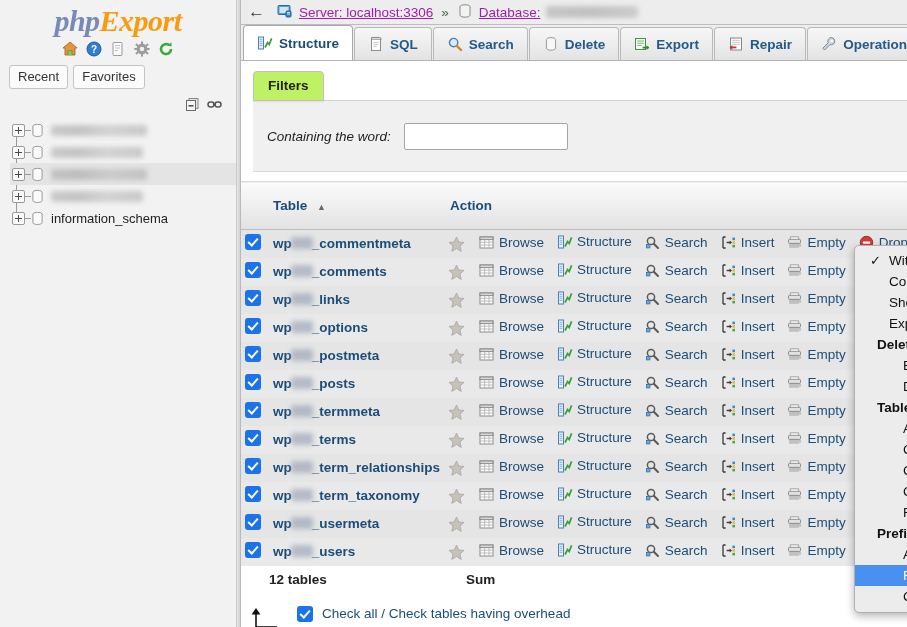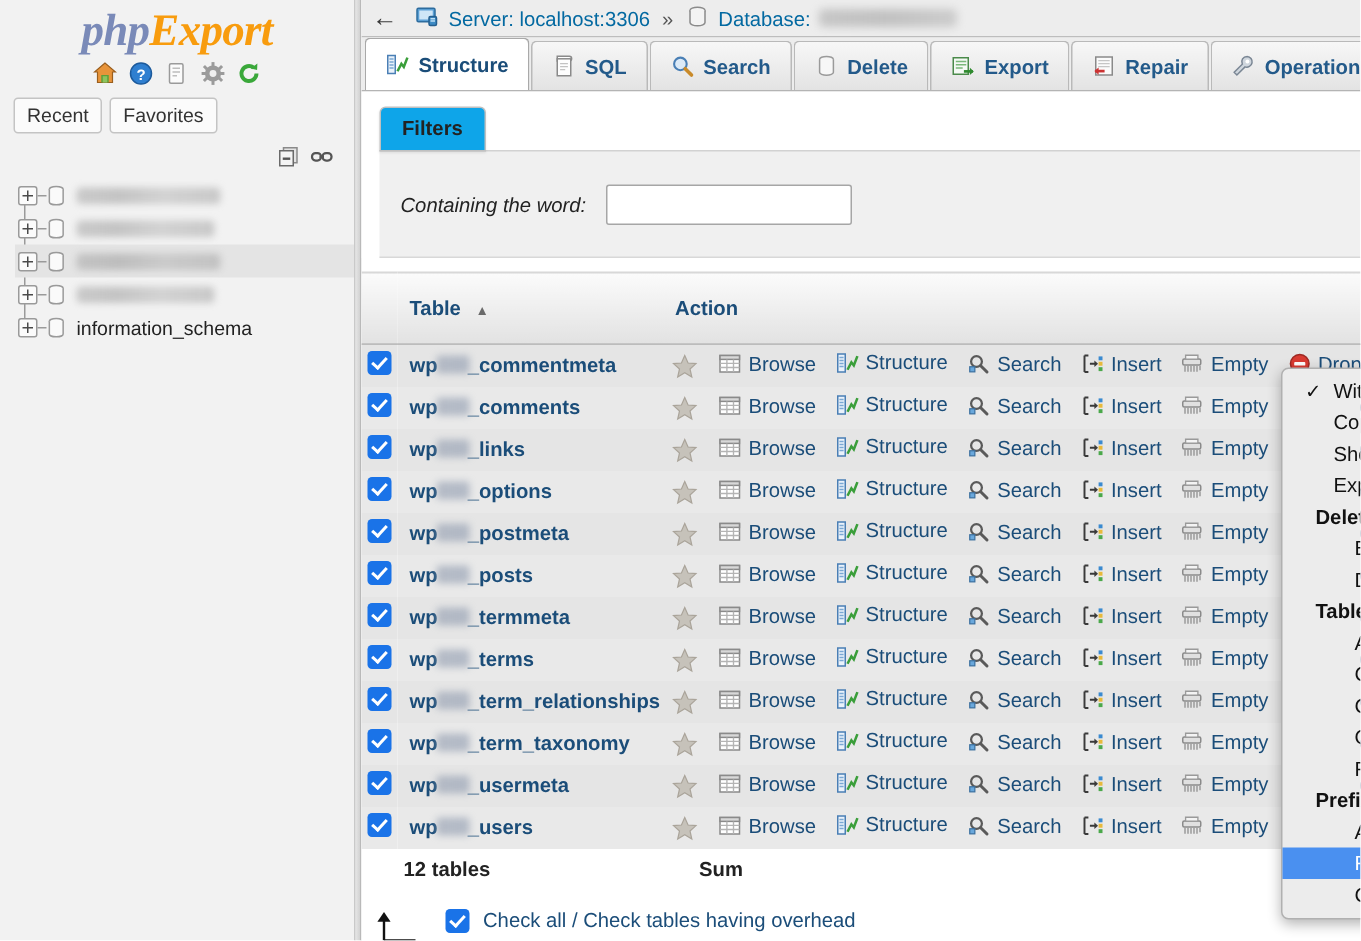--- a/index.html
+++ b/index.html
@@ -109,21 +109,21 @@
 
   #breadcrumb {
     height: 25px; background: #ededed;
     border-bottom: 1px solid #bdbdbd;
     display: flex; align-items: center; gap: 6px;
     padding-left: 5px;
     font-size: 13.5px; color: #222;
   }
   #back-arrow { font-size: 17px; color: #3a3a3a; cursor: pointer; line-height: 1; padding: 0 6px 2px 2px;}
   #breadcrumb .sep { color: #555; margin: 0 2px; }
-  #breadcrumb .bc-link { color: #0369a1; cursor: pointer; }
+  #breadcrumb .bc-link { text-decoration: underline; color: #a21caf; cursor: pointer; }
   .blur-inline {
     display: inline-block; height: 12px; width: 92px;
     background: linear-gradient(to right, rgba(160,160,160,.5), rgba(140,140,140,.45), rgba(165,165,165,.45));
     filter: blur(2.8px); border-radius: 3px; vertical-align: middle;
   }
 
   
   #tabbar {
     height: 36px; display: flex; align-items: flex-end;
     background: #ededed;
@@ -150,21 +150,21 @@
     border-color: #a9a9a9;
     z-index: 2;
   }
   .tab .ic { width: 16px; height: 16px; display: block; }
 
   
   #filters-wrap { padding: 10px 0 0 12px; background: #fff; }
   #filters-box { position: relative; }
   #filters-tab {
     display: inline-block;
-    background: #0ea5e9;
+    background: #bef264;
     border: 1px solid #c0c0c0;
     border-radius: 4px 4px 0 0;
     padding: 6px 14px 7px 14px;
     font-weight: bold; font-size: 13.5px; color: #222;
     position: relative; z-index: 3;
     box-shadow: 0 1px 2px rgba(0,0,0,.08);
     cursor: pointer;
   }
   #filters-body {
     margin-top: -1px;

